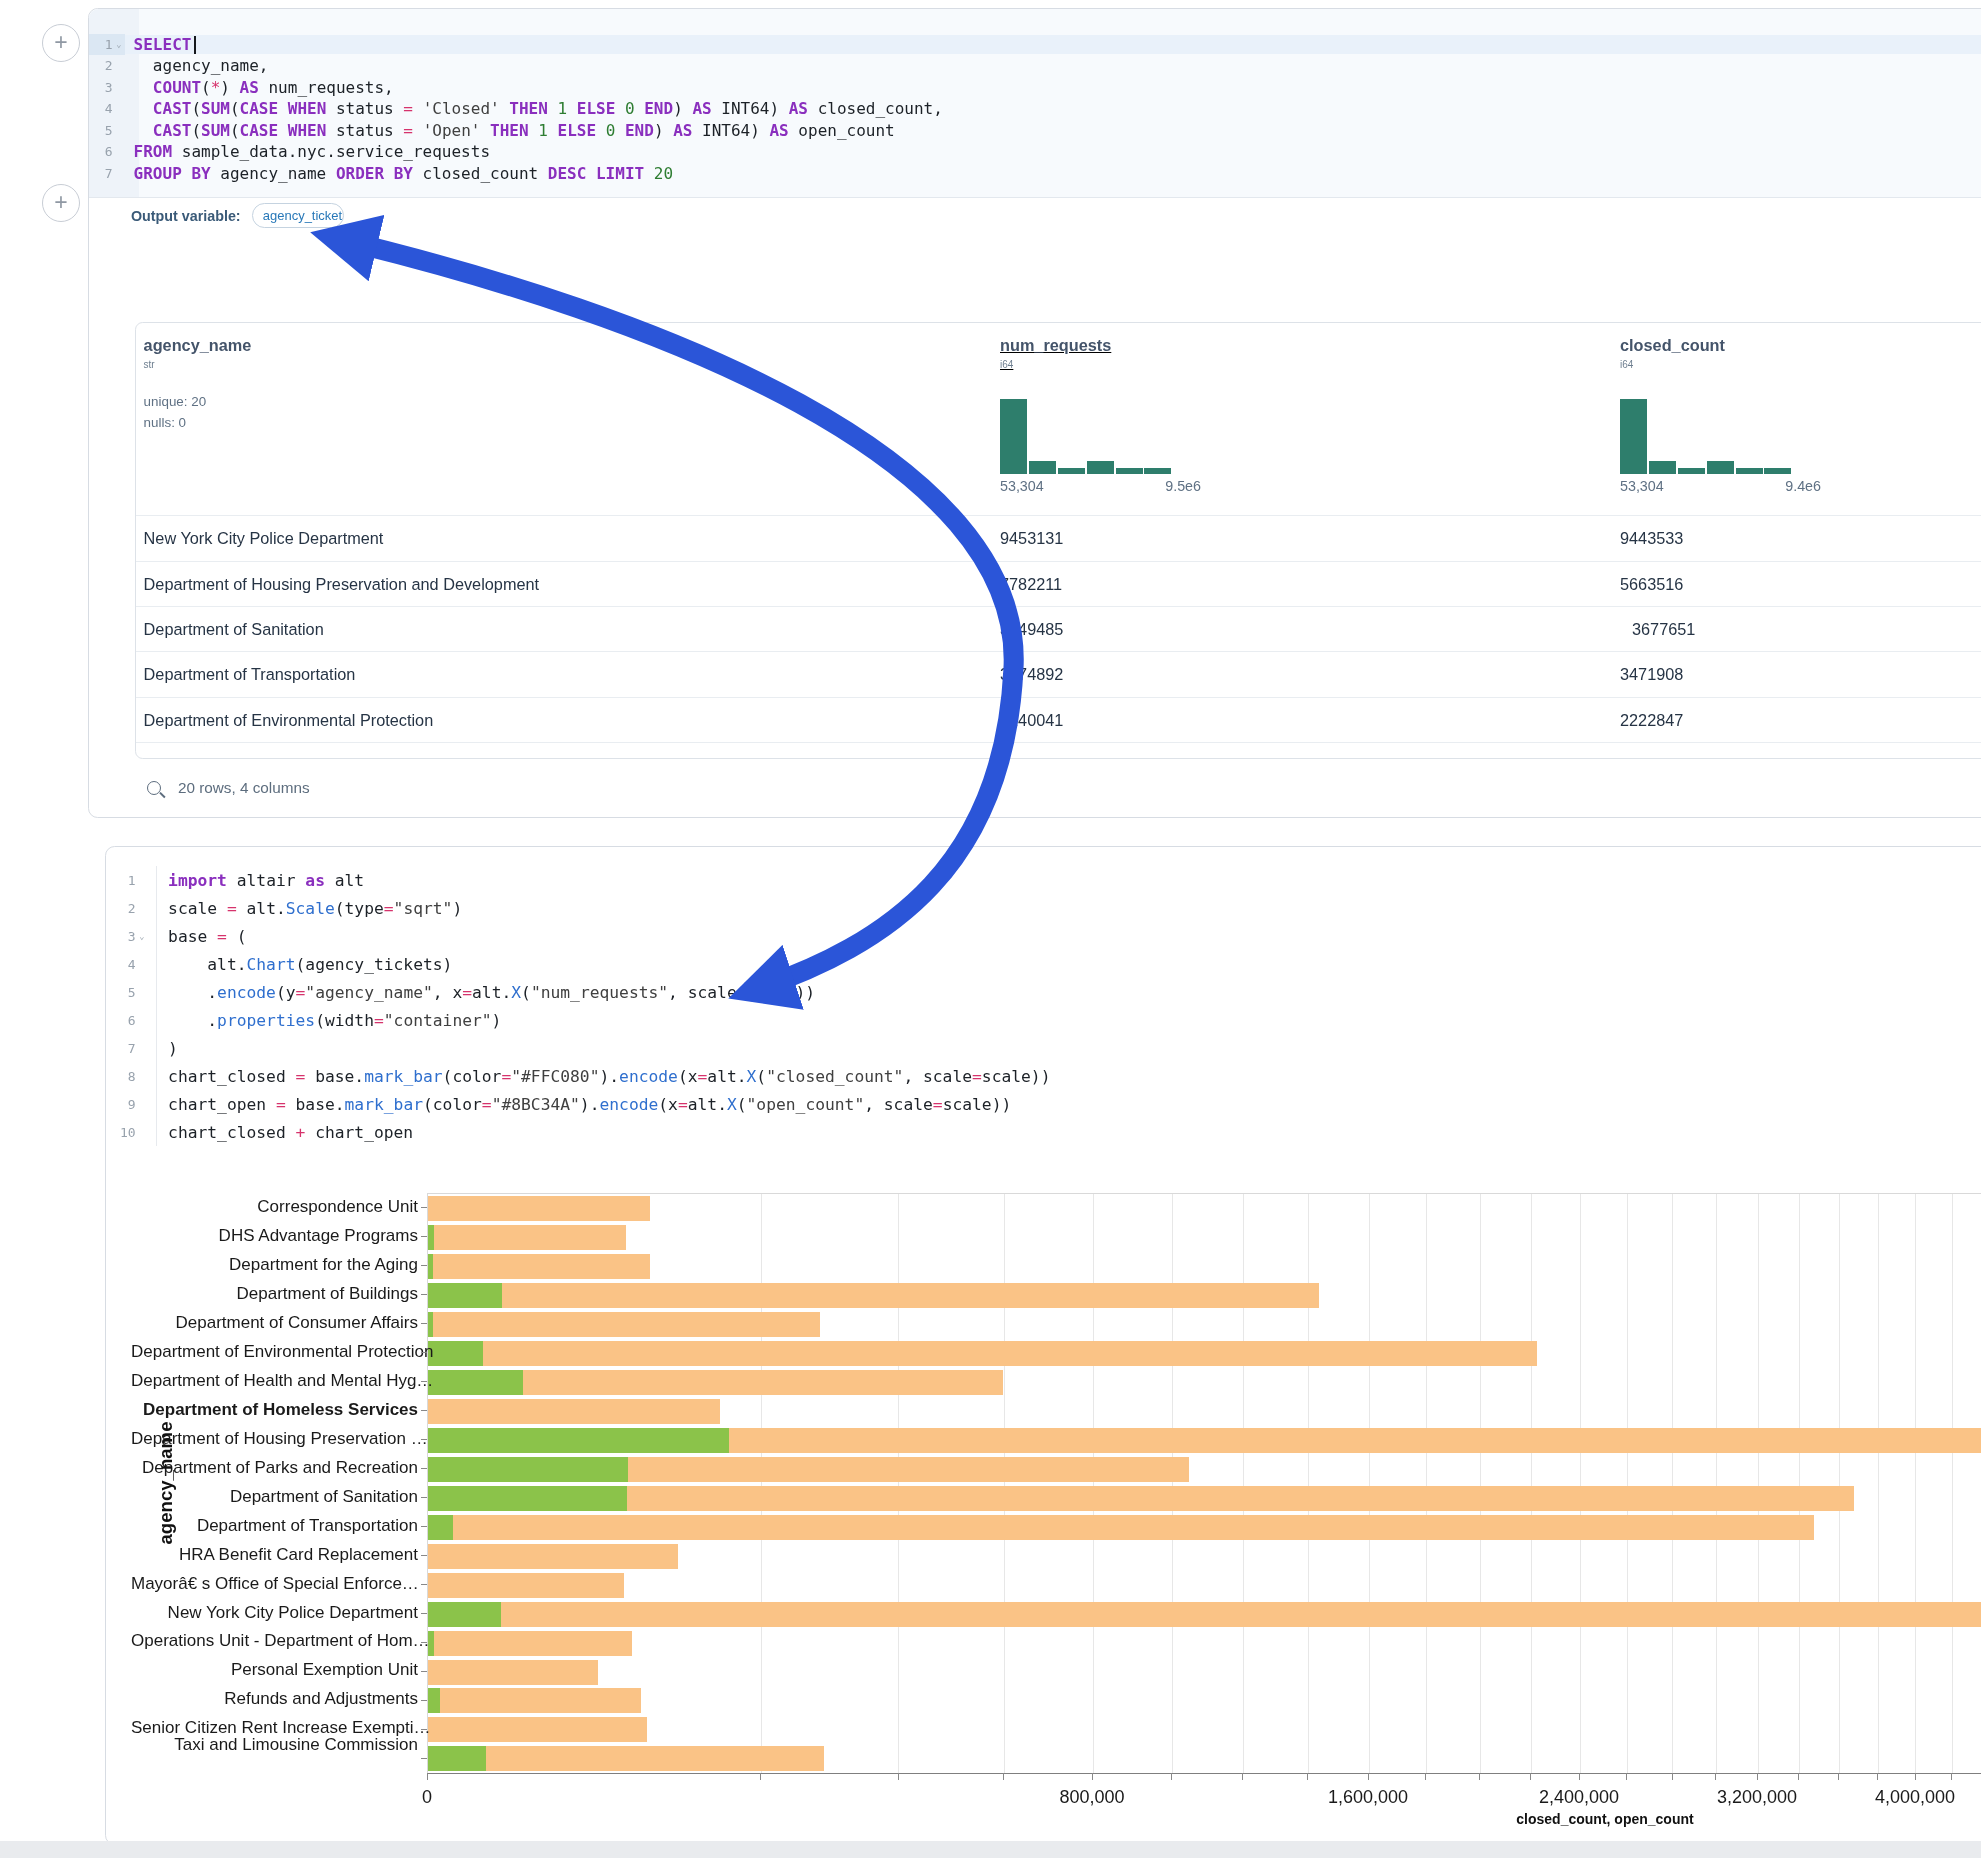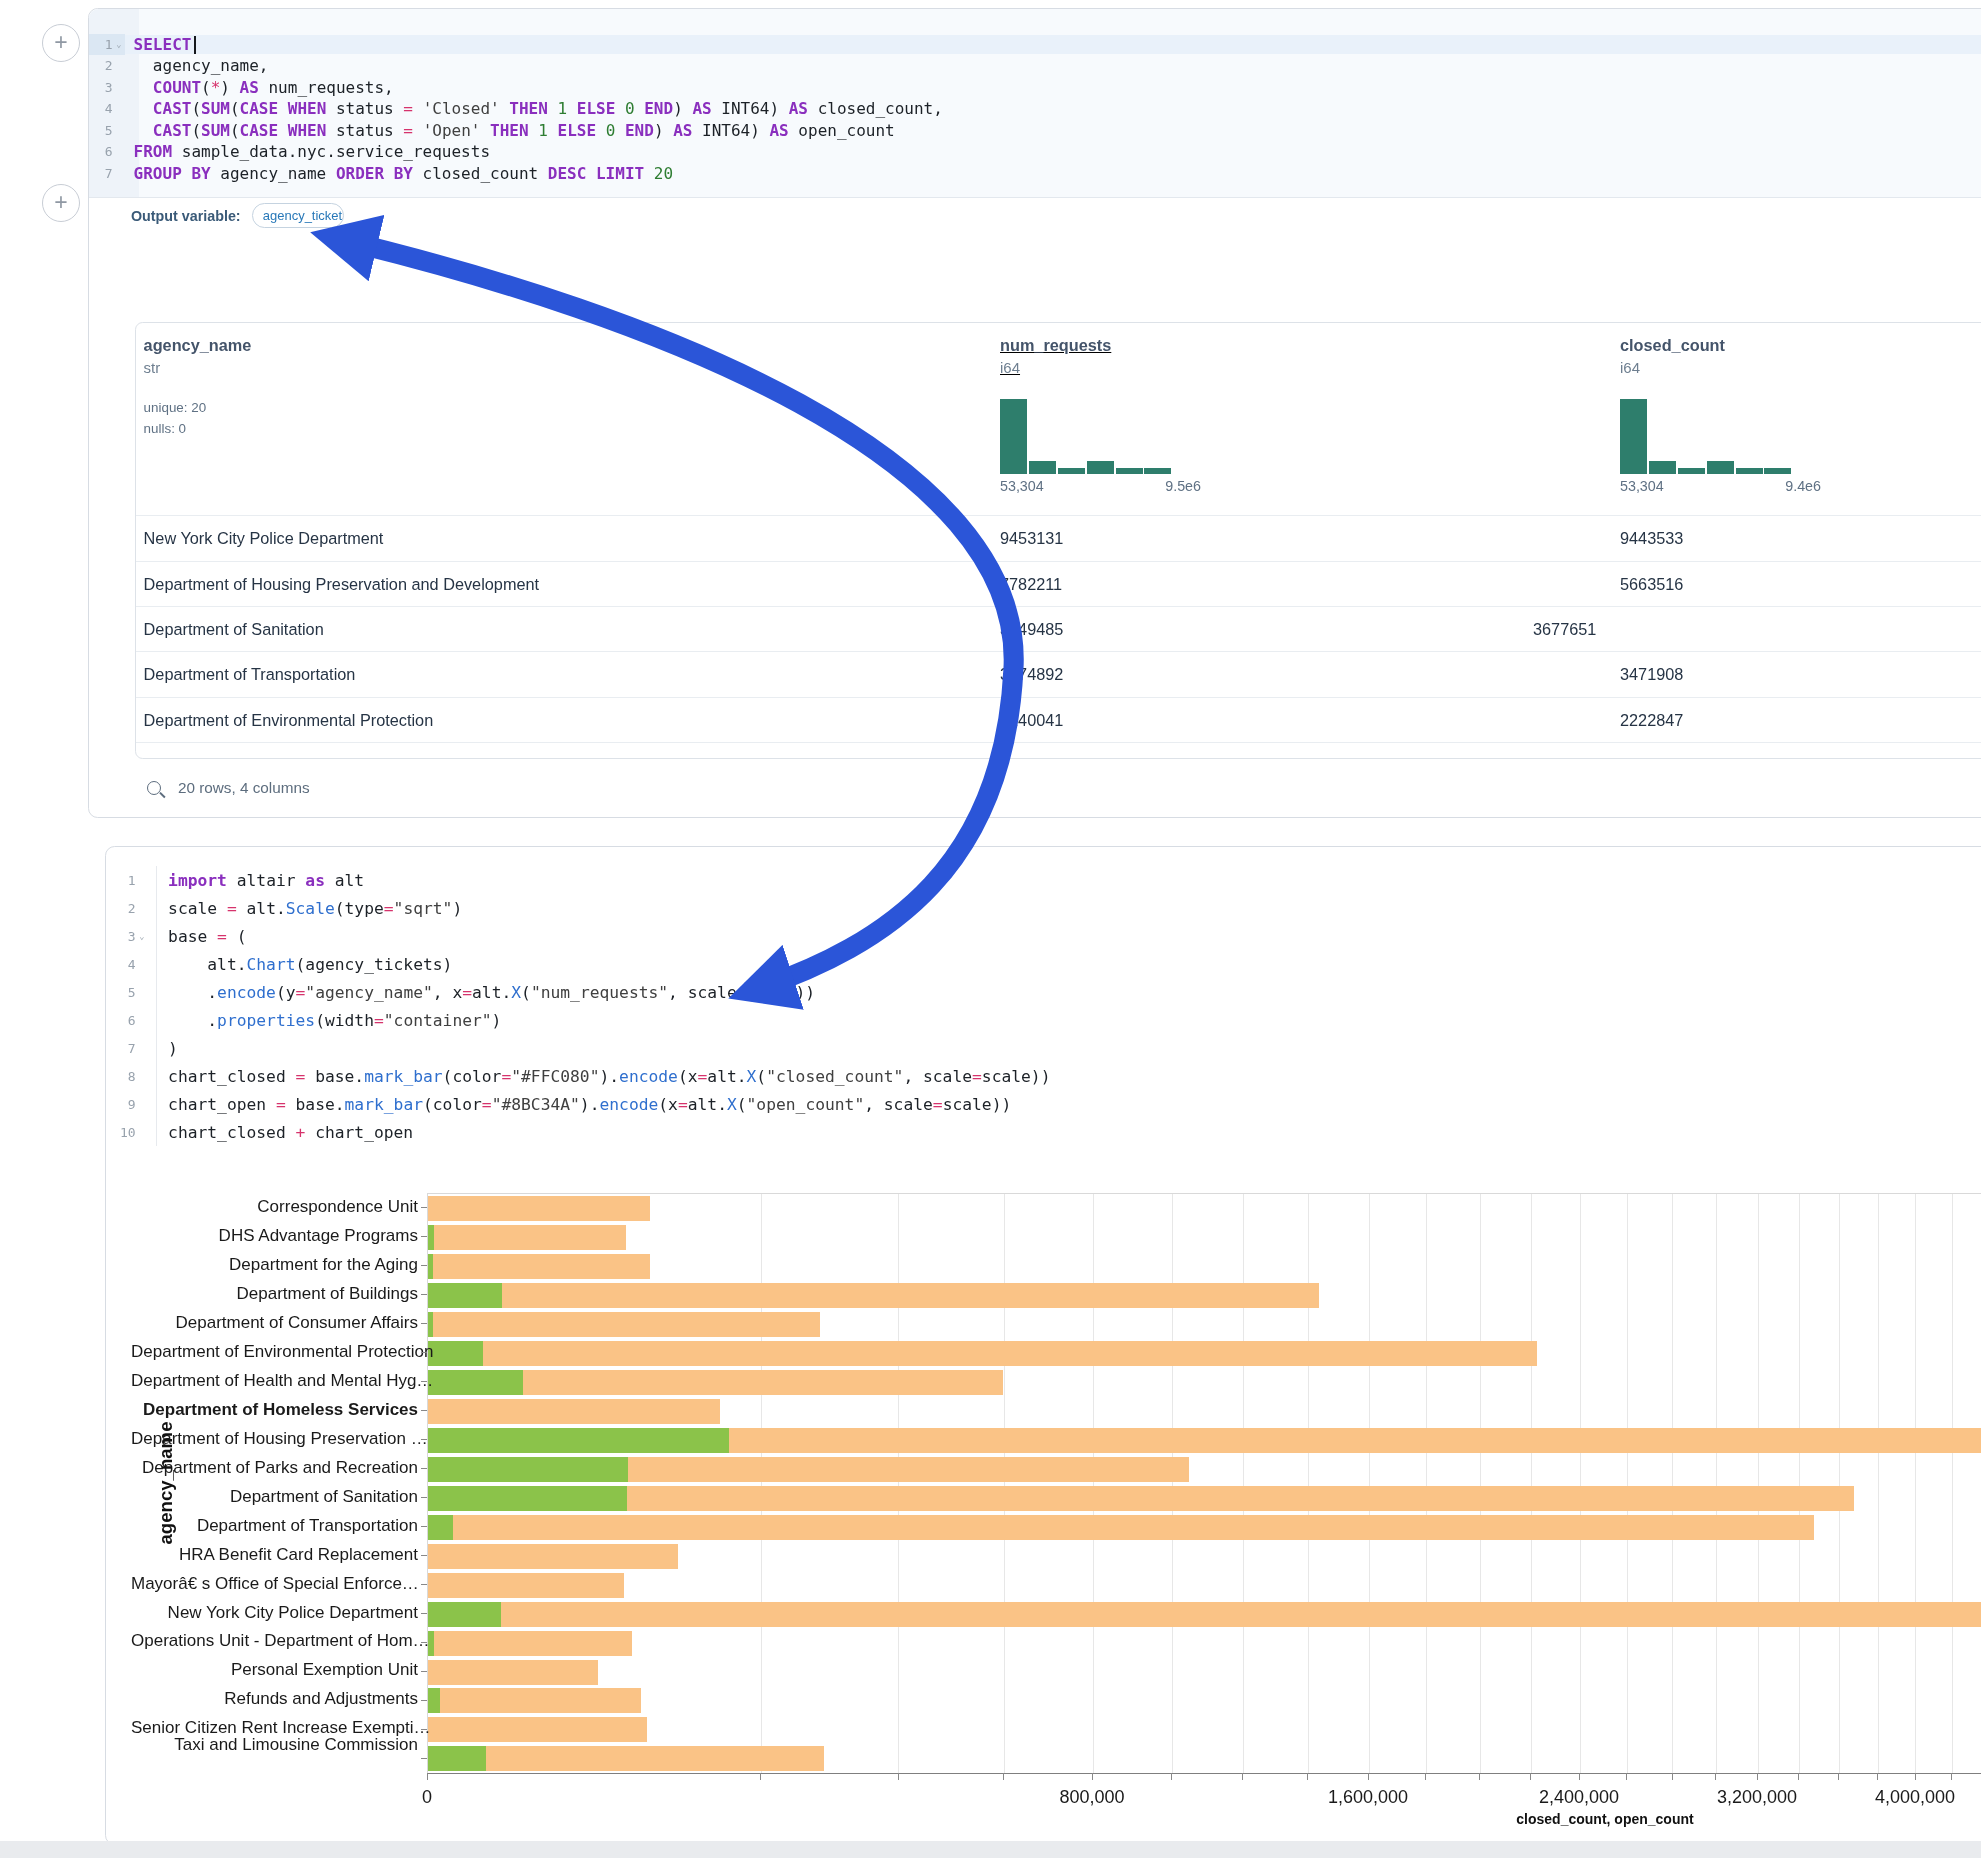--- a/index.html
+++ b/index.html
@@ -33,21 +33,21 @@
               display:flex;align-items:center;padding-left:42px;}
   #outvar-label{font-size:14.3px;font-weight:bold;color:#3a5a78;}
   #outvar-pill{margin-left:11.5px;height:23px;line-height:23px;border:1px solid #c5d3e0;border-radius:12.4px;
                background:#fff;color:#2878B8;font-size:13px;padding:0 9.6px;width:71px;overflow:hidden;
                white-space:nowrap;cursor:pointer;}
   
   #table-card{position:absolute;left:46px;top:313px;width:1902px;height:435px;border:1px solid #dde2e8;
               border-radius:7.6px;background:#fff;overflow:hidden;}
   .col-head{position:absolute;top:13.4px;}
   .col-name{font-size:16.3px;font-weight:bold;color:#44546A;}
-  .col-type{font-size:15px;color:#6e7f90;margin-top:3.8px;}
+  .col-type{font-size:10px;color:#6e7f90;margin-top:3.8px;}
   .col-stats{font-size:13.4px;color:#5f7184;margin-top:21px;line-height:21px;}
   .hist{position:absolute;top:76px;height:75px;display:flex;align-items:flex-end;}
   .hist .hb{width:27px;margin-right:1.9px;background:#2E7E6C;}
   .hist-labels{position:absolute;top:155px;font-size:14.3px;color:#5f7184;display:flex;justify-content:space-between;}
   .trow{position:absolute;left:0;right:0;height:45px;border-top:1px solid #e9edf1;cursor:default;}
   .trow .cell{position:absolute;top:0;height:100%;display:flex;align-items:center;font-size:16.3px;color:#263445;}
   #rows-end{position:absolute;left:0;right:0;height:0;border-top:1px solid #e9edf1;}
   
   #table-footer{position:absolute;left:46px;top:763px;height:32.5px;display:flex;align-items:center;}
   .mag{width:12.4px;height:12.4px;border:1.9px solid #5d6d7e;border-radius:50%;position:relative;margin-left:11.5px;}
@@ -168,21 +168,21 @@
           <div class="cell" style="left: 1484px;">9443533</div>
         </div>
         <div class="trow" style="top: 238px;">
           <div class="cell" style="left: 7.6px;">Department of Housing Preservation and Development</div>
           <div class="cell" style="left: 864px;">7782211</div>
           <div class="cell" style="left: 1484px;">5663516</div>
         </div>
         <div class="trow" style="top: 283px;">
           <div class="cell" style="left: 7.6px;">Department of Sanitation</div>
           <div class="cell" style="left: 864px;">3749485</div>
-          <div class="cell" style="left: 1397px;">3677651</div>
+          <div class="cell" style="left: 1496px;">3677651</div>
         </div>
         <div class="trow" style="top: 328px;">
           <div class="cell" style="left: 7.6px;">Department of Transportation</div>
           <div class="cell" style="left: 864px;">3774892</div>
           <div class="cell" style="left: 1484px;">3471908</div>
         </div>
         <div class="trow" style="top: 374px;">
           <div class="cell" style="left: 7.6px;">Department of Environmental Protection</div>
           <div class="cell" style="left: 864px;">2240041</div>
           <div class="cell" style="left: 1484px;">2222847</div>

